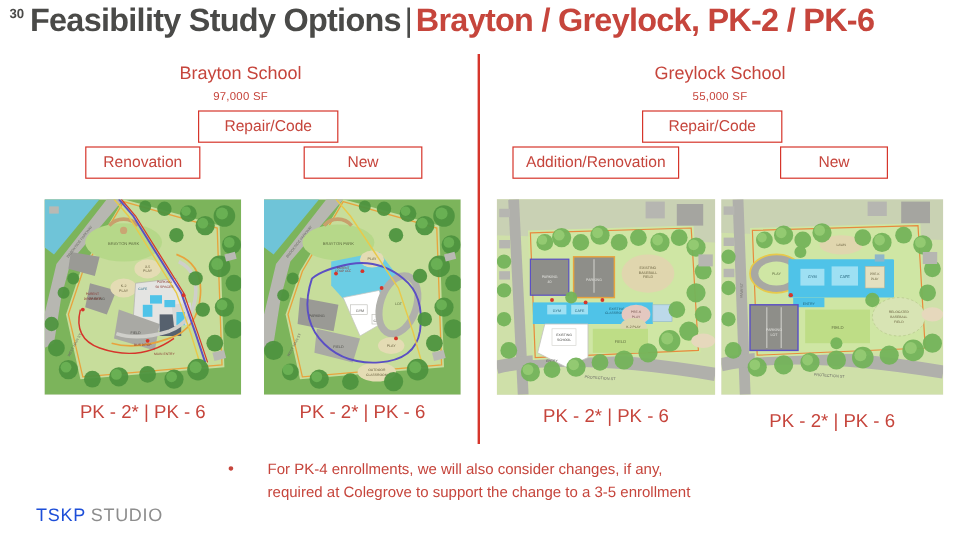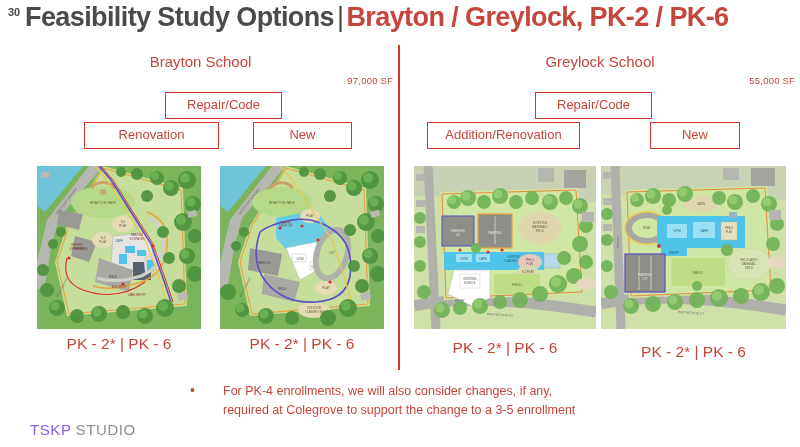--- a/index.html
+++ b/index.html
@@ -33,42 +33,42 @@
   
   .panel{position:absolute;top:45px;}
   .panel.left{left:8px;width:385px;}
   .panel.right{left:405px;width:390px;}
 
   .school-name{
     text-align:center;font-size:15px;color:#c6453c;
     letter-spacing:0px;margin-top:8px;
   }
   .school-sf{
-    text-align:right;font-size:9.5px;color:#c6453c;
+    text-align:center;font-size:9.5px;color:#c6453c;
     margin-top:5px;letter-spacing:0.2px;
   }
 
   
   .labels{position:relative;height:68px;margin-top:6px;}
   .lbl{
     position:absolute;border:1.4px solid #d6352b;background:#fff;
     color:#c6453c;font-size:13px;text-align:center;
     padding:5px 8px;box-sizing:border-box;white-space:nowrap;
     line-height:1.15;
   }
   .lbl.repair{top:0;}
   .lbl.row2{top:30px;}
 
   
   .panel.left .lbl.repair{left:157px;width:117px;}
-  .panel.left .lbl.reno{left:76px;width:135px;}
+  .panel.left .lbl.reno{left:63px;width:96px;}
   .panel.left .lbl.new{left:245px;width:99px;}
   
   .panel.right .lbl.repair{left:130px;width:117px;}
-  .panel.right .lbl.addreno{left:22px;width:153px;}
+  .panel.right .lbl.addreno{left:22px;width:139px;}
   .panel.right .lbl.new{left:245px;width:90px;}
 
   
   .imgrow{position:relative;margin-top:6px;height:163px;}
   .plan{
     position:absolute;top:0;overflow:hidden;background:#e8e6df;
   }
   .panel.left .plan.a{left:29px;width:164px;height:163px;}
   .panel.left .plan.b{left:212px;width:164px;height:163px;}
   .panel.right .plan.a{left:9px;width:182px;height:163px;}
@@ -94,21 +94,21 @@
   .footnote .bullet{
     position:absolute;left:0;top:1px;font-size:14px;line-height:1;
   }
   .footnote .ftext{display:block;margin-left:33px;}
 
   
   .logo{
     position:absolute;left:30px;top:421px;
     font-size:15px;letter-spacing:0.6px;
   }
-  .logo .tskp{color:#8b5cf6;}
+  .logo .tskp{color:#1d4ed8;}
   .logo .studio{color:#8d8d8d;margin-left:4px;}
 </style>
 </head>
 <body>
 
 <div class="slide">
 
   <div class="slide-number">30</div>
   <div class="title">
     <span>Feasibility Study Options</span><span class="sep">|</span><span class="red">Brayton / Greylock, PK-2 / PK-6</span>

